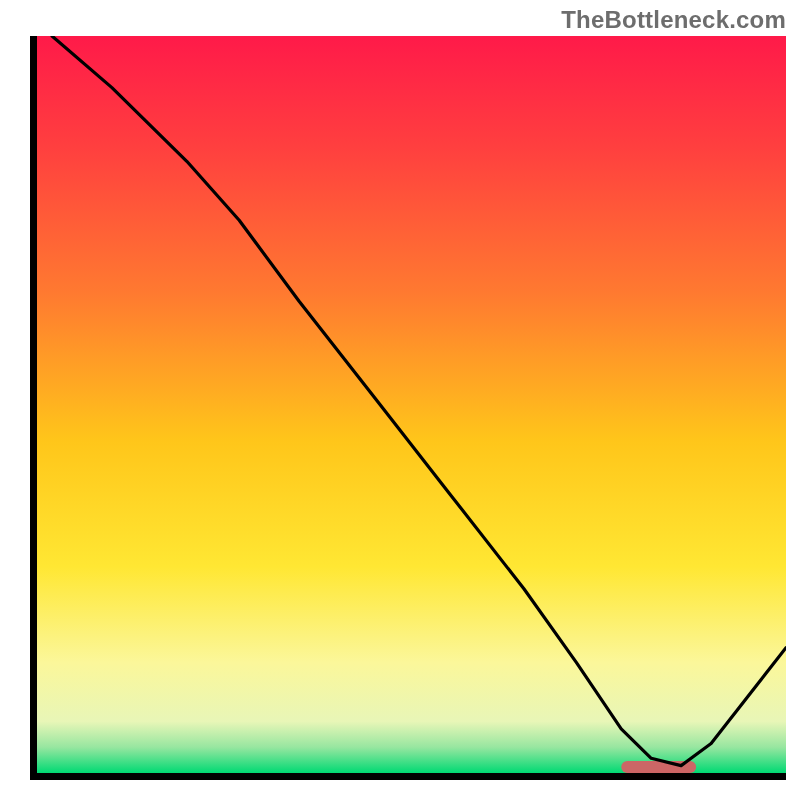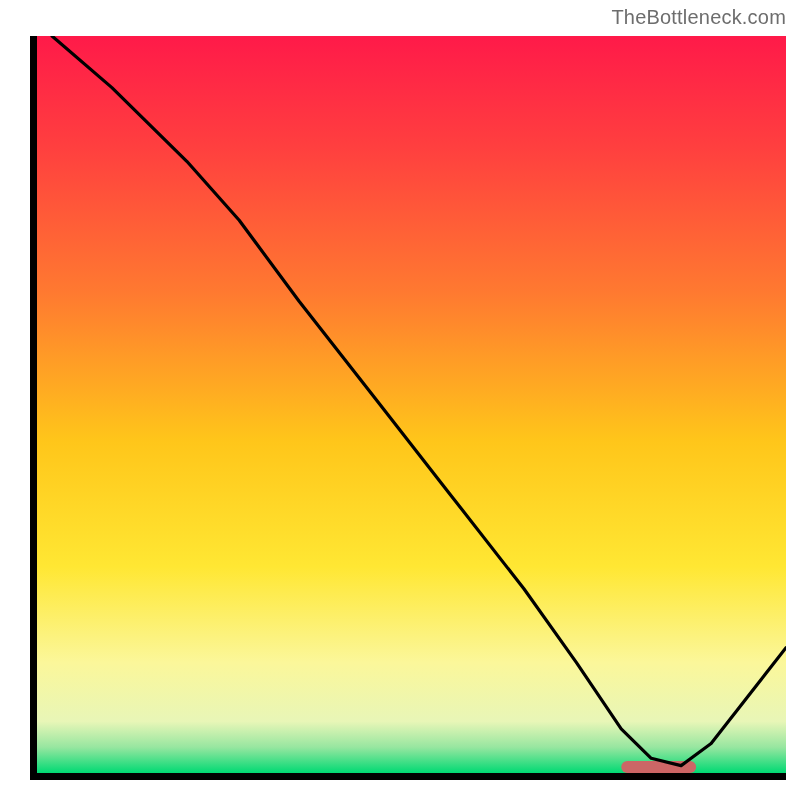--- a/index.html
+++ b/index.html
@@ -13,22 +13,22 @@
   }
   .frame {
     position: relative;
     width: 800px;
     height: 800px;
   }
   .watermark {
     position: absolute;
     top: 6px;
     right: 14px;
-    font-size: 20px;
-    font-weight: 400;
+    font-size: 24px;
+    font-weight: 700;
     color: #6d6d6d;
     letter-spacing: 0.2px;
   }
   .plot-outer {
     position: absolute;
     left: 30px;
     top: 36px;
     width: 756px;
     height: 744px;
   }

